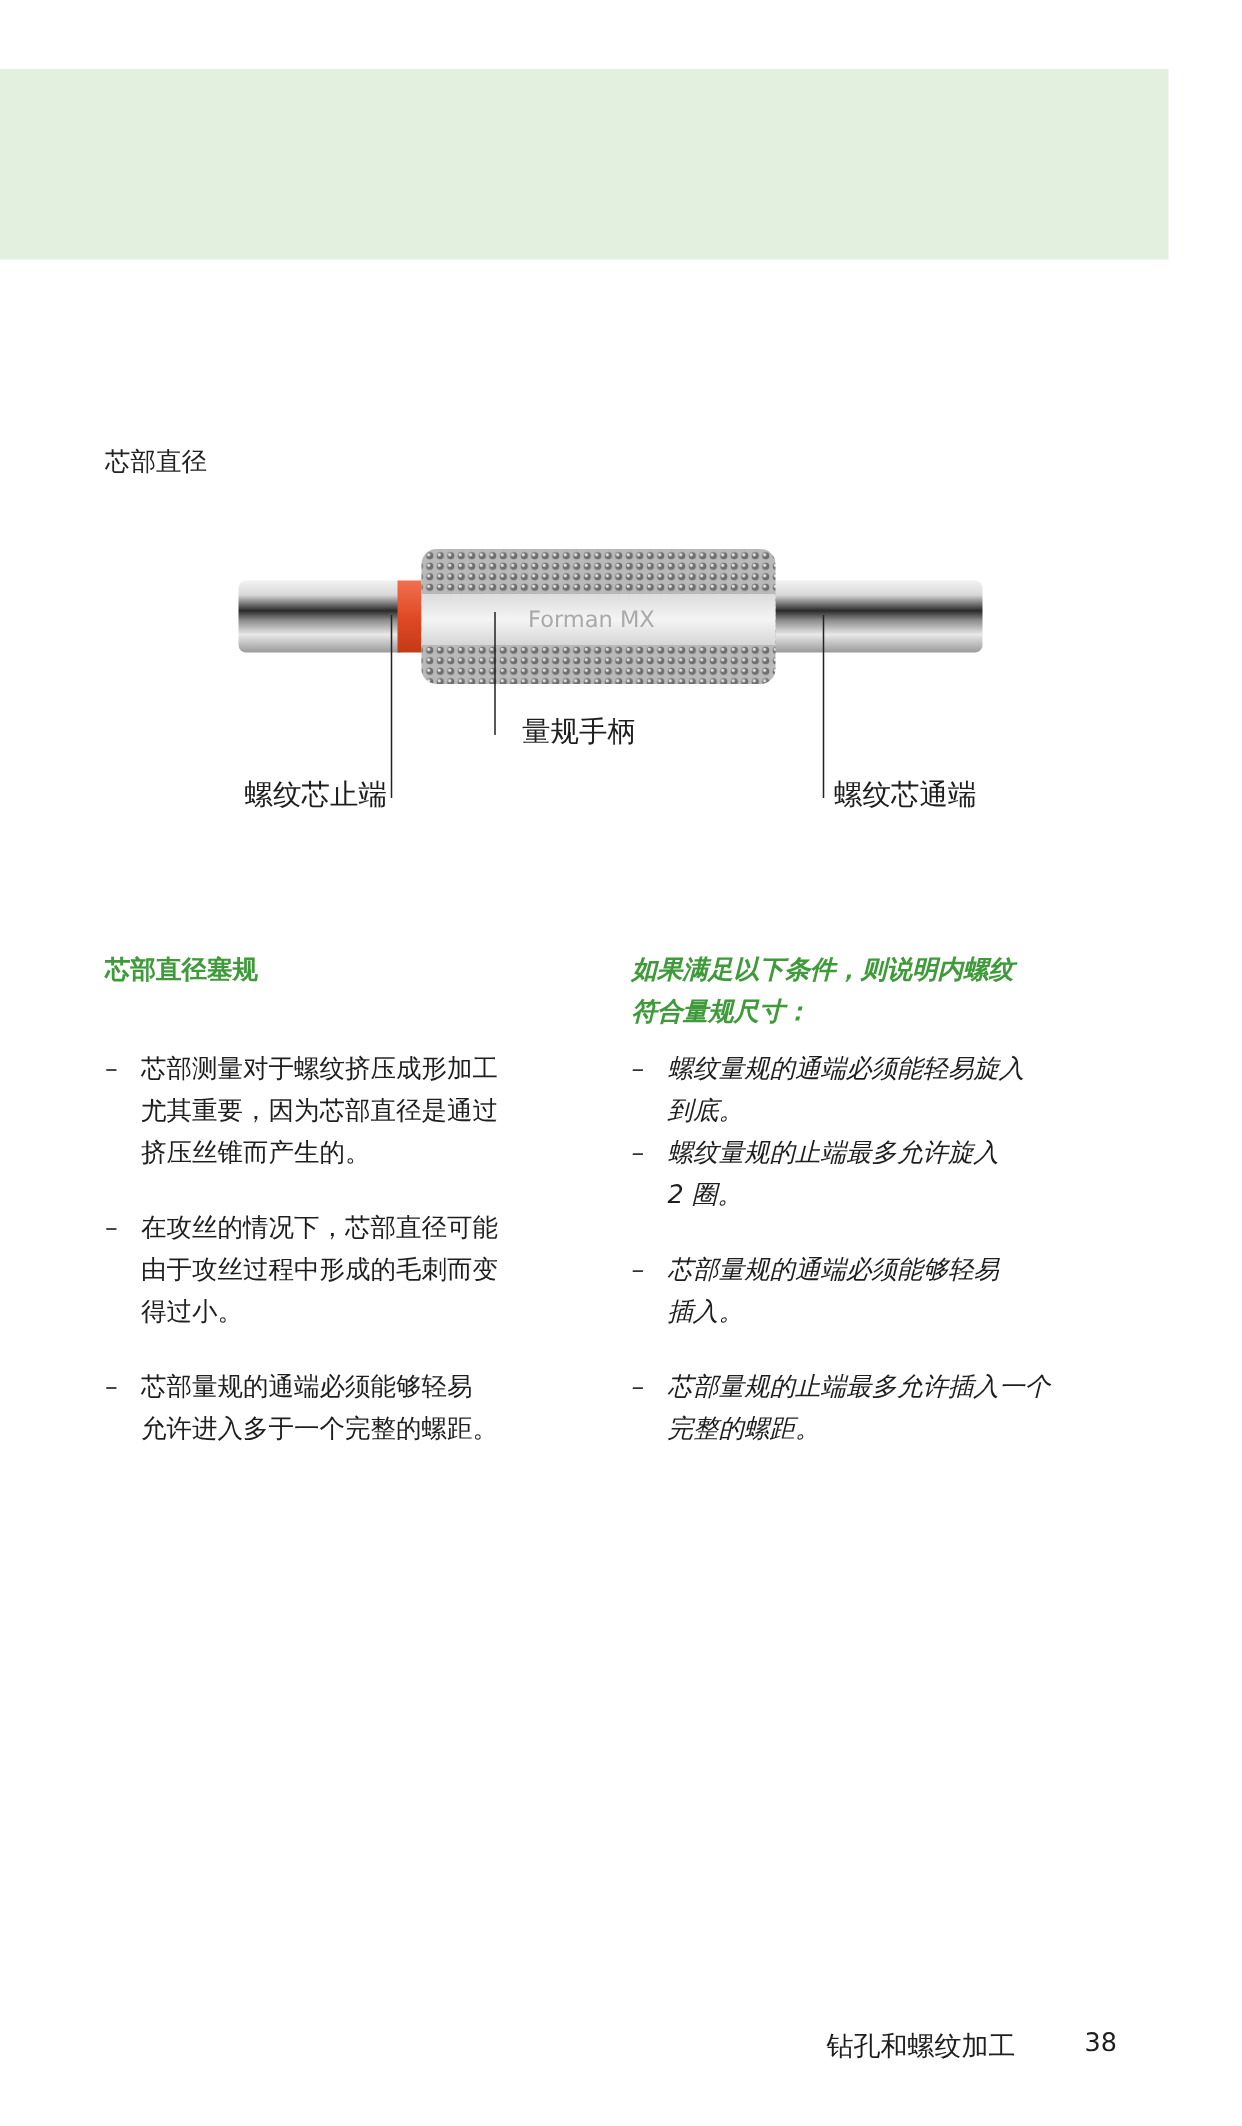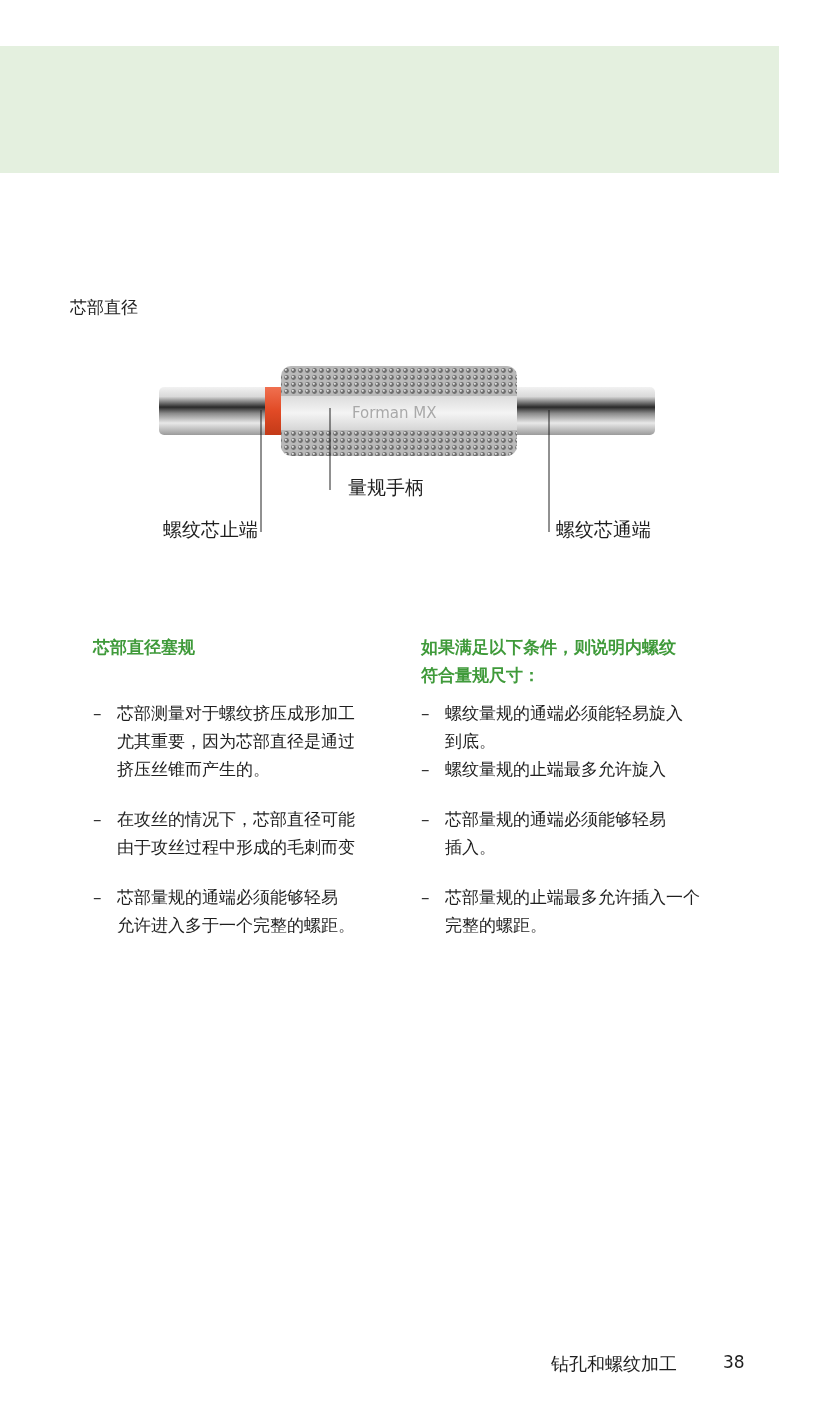--- a/index.html
+++ b/index.html
@@ -12,22 +12,22 @@
     position: absolute; left: 0; top: 46px; width: 779px; height: 127px;
     background: #e4f0df;
   }
   .section-title {
     position: absolute; left: 70px; top: 296px; font-size: 17px; color: #222;
   }
   .figure { position: absolute; left: 150px; top: 360px; width: 520px; height: 190px; }
   .figure svg { position: absolute; left: 0; top: 0; }
   .callout { position: absolute; font-size: 19px; color: #1e1e1e; white-space: nowrap; }
   .col { position: absolute; width: 310px; }
-  .col-left { left: 70px; top: 633px; margin-left: 23px; }
-  .col-right { left: 421px; top: 633px; width: 330px; }
+  .col-left { left: 70px; top: 633px; }
+  .col-right { left: 421px; top: 633px; width: 330px; font-style: italic; }
   .heading {
     color: #3f9a3a; font-size: 17px; line-height: 28px; margin: 0;
   }
   .bullets { list-style: none; margin: 0; padding: 0; }
   .bullets li {
     position: relative; padding-left: 24px; font-size: 17px; line-height: 28px; color: #1e1e1e;
   }
   .bullets li .dash {
     position: absolute; left: 0; top: 0; color: #333;
   }
@@ -94,20 +94,21 @@
     <li>
       <span class="dash">–</span>
       <div>芯部测量对于螺纹挤压成形加工</div>
       <div>尤其重要，因为芯部直径是通过</div>
       <div>挤压丝锥而产生的。</div>
     </li>
     <li style="margin-top:22px;">
       <span class="dash">–</span>
       <div>在攻丝的情况下，芯部直径可能</div>
       <div>由于攻丝过程中形成的毛刺而变</div>
+      <div>得过小。</div>
     </li>
     <li style="margin-top:22px;">
       <span class="dash">–</span>
       <div>芯部量规的通端必须能够轻易</div>
       <div>允许进入多于一个完整的螺距。</div>
     </li>
   </ul>
 </div>
 
 <div class="col col-right">
@@ -117,20 +118,21 @@
   </h3>
   <ul class="bullets" style="margin-top:10px;">
     <li>
       <span class="dash">–</span>
       <div>螺纹量规的通端必须能轻易旋入</div>
       <div>到底。</div>
     </li>
     <li>
       <span class="dash">–</span>
       <div>螺纹量规的止端最多允许旋入</div>
+      <div>2 圈。</div>
     </li>
     <li style="margin-top:22px;">
       <span class="dash">–</span>
       <div>芯部量规的通端必须能够轻易</div>
       <div>插入。</div>
     </li>
     <li style="margin-top:22px;">
       <span class="dash">–</span>
       <div>芯部量规的止端最多允许插入一个</div>
       <div>完整的螺距。</div>

